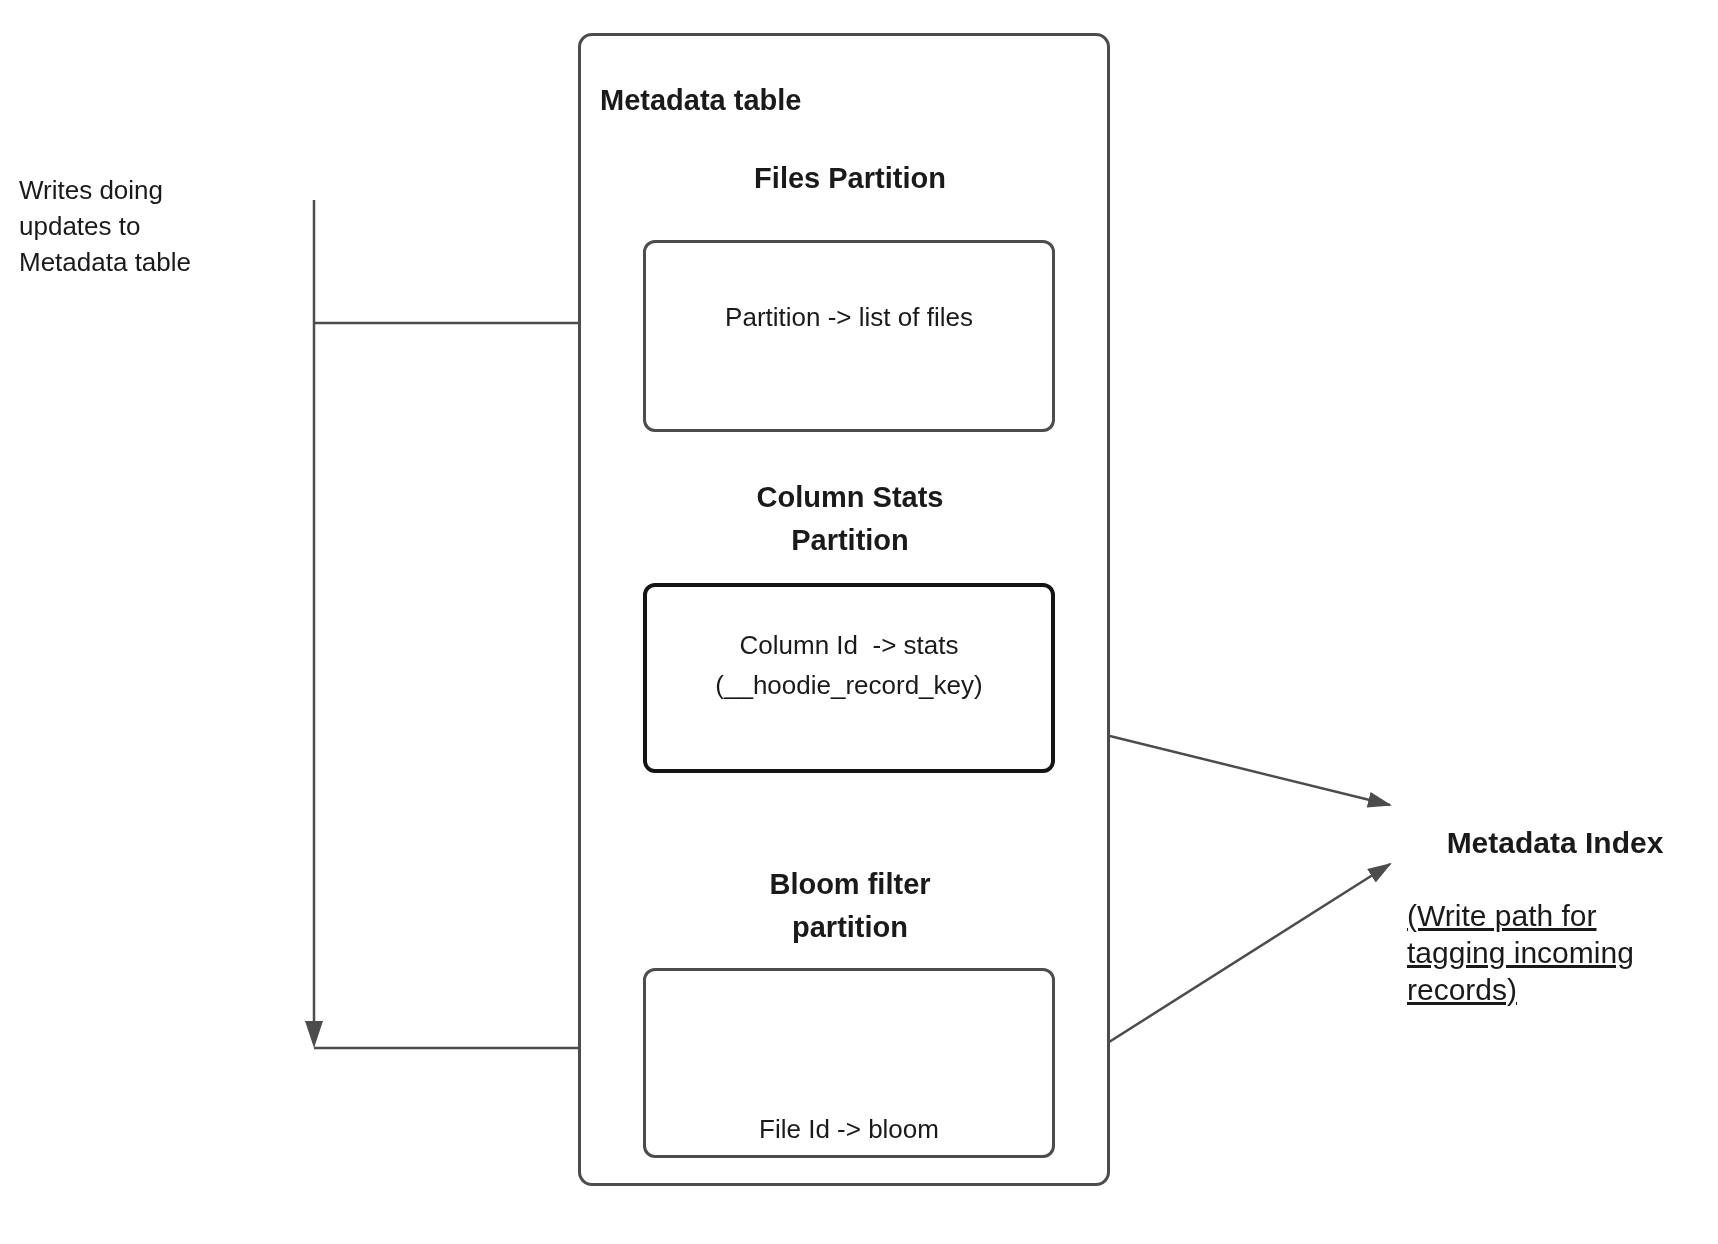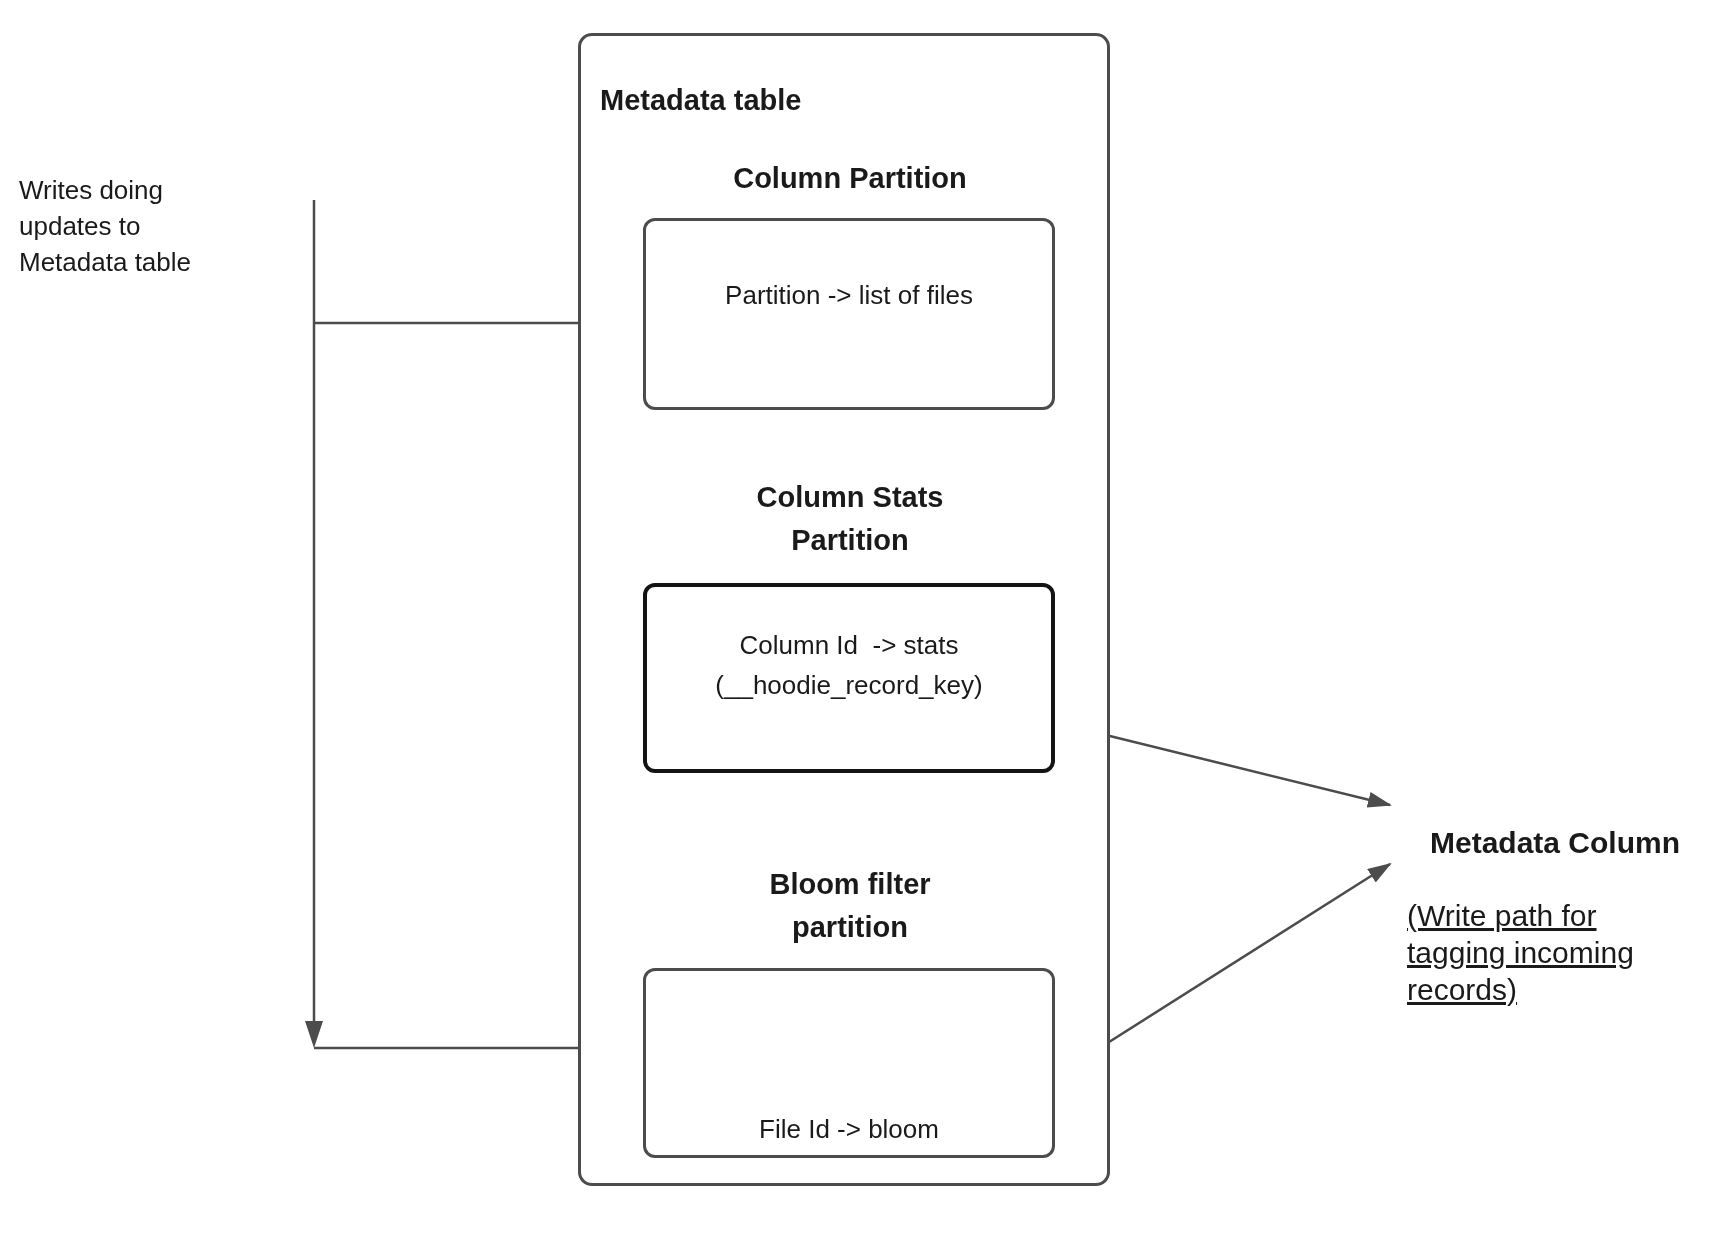--- a/index.html
+++ b/index.html
@@ -56,21 +56,21 @@
     left: 643px;
     width: 412px;
     height: 192px;
     border: 3px solid #4c4c4c;
     border-radius: 12px;
     background: #ffffff;
     display: flex;
     align-items: center;
     justify-content: center;
   }
-  .box-files  { top: 218px; padding-bottom: 39px; }
+  .box-files  { top: 240px; padding-bottom: 39px; }
   .box-cstats {
     top: 583px; height: 190px;
     border: 4px solid #141414;
     padding-bottom: 26px;
   }
   .box-bloom  { top: 968px; height: 190px; padding-bottom: 6px; align-items: flex-end; }
 
   .box-text {
     font-size: 26px;
     line-height: 40px;
@@ -128,36 +128,36 @@
     <line x1="1057" y1="1075" x2="1390" y2="864" stroke="#4c4c4c" stroke-width="2.5" marker-end="url(#arrow)"></line>
   </svg>
 
   <div class="abs left-note">Writes doing
 updates to
 Metadata table</div>
 
   <div class="abs outer-box"></div>
   <div class="abs outer-title">Metadata table</div>
 
-  <div class="abs section-heading heading-files">Column Partition</div>
+  <div class="abs section-heading heading-files">Files Partition</div>
   <div class="abs inner-box box-files">
     <div class="box-text">Partition -&gt; list of files</div>
   </div>
 
   <div class="abs section-heading heading-cstats">Column Stats
 Partition</div>
   <div class="abs inner-box box-cstats">
     <div class="box-text">Column Id  -&gt; stats
 (__hoodie_record_key)</div>
   </div>
 
   <div class="abs section-heading heading-bloom">Bloom filter
 partition</div>
   <div class="abs inner-box box-bloom">
     <div class="box-text">File Id -&gt; bloom</div>
   </div>
 
-  <div class="abs index-title">Metadata Column</div>
+  <div class="abs index-title">Metadata Index</div>
   <div class="abs index-note">(Write path for
 tagging incoming
 records)</div>
 
 </div>
 
 </body></html>

